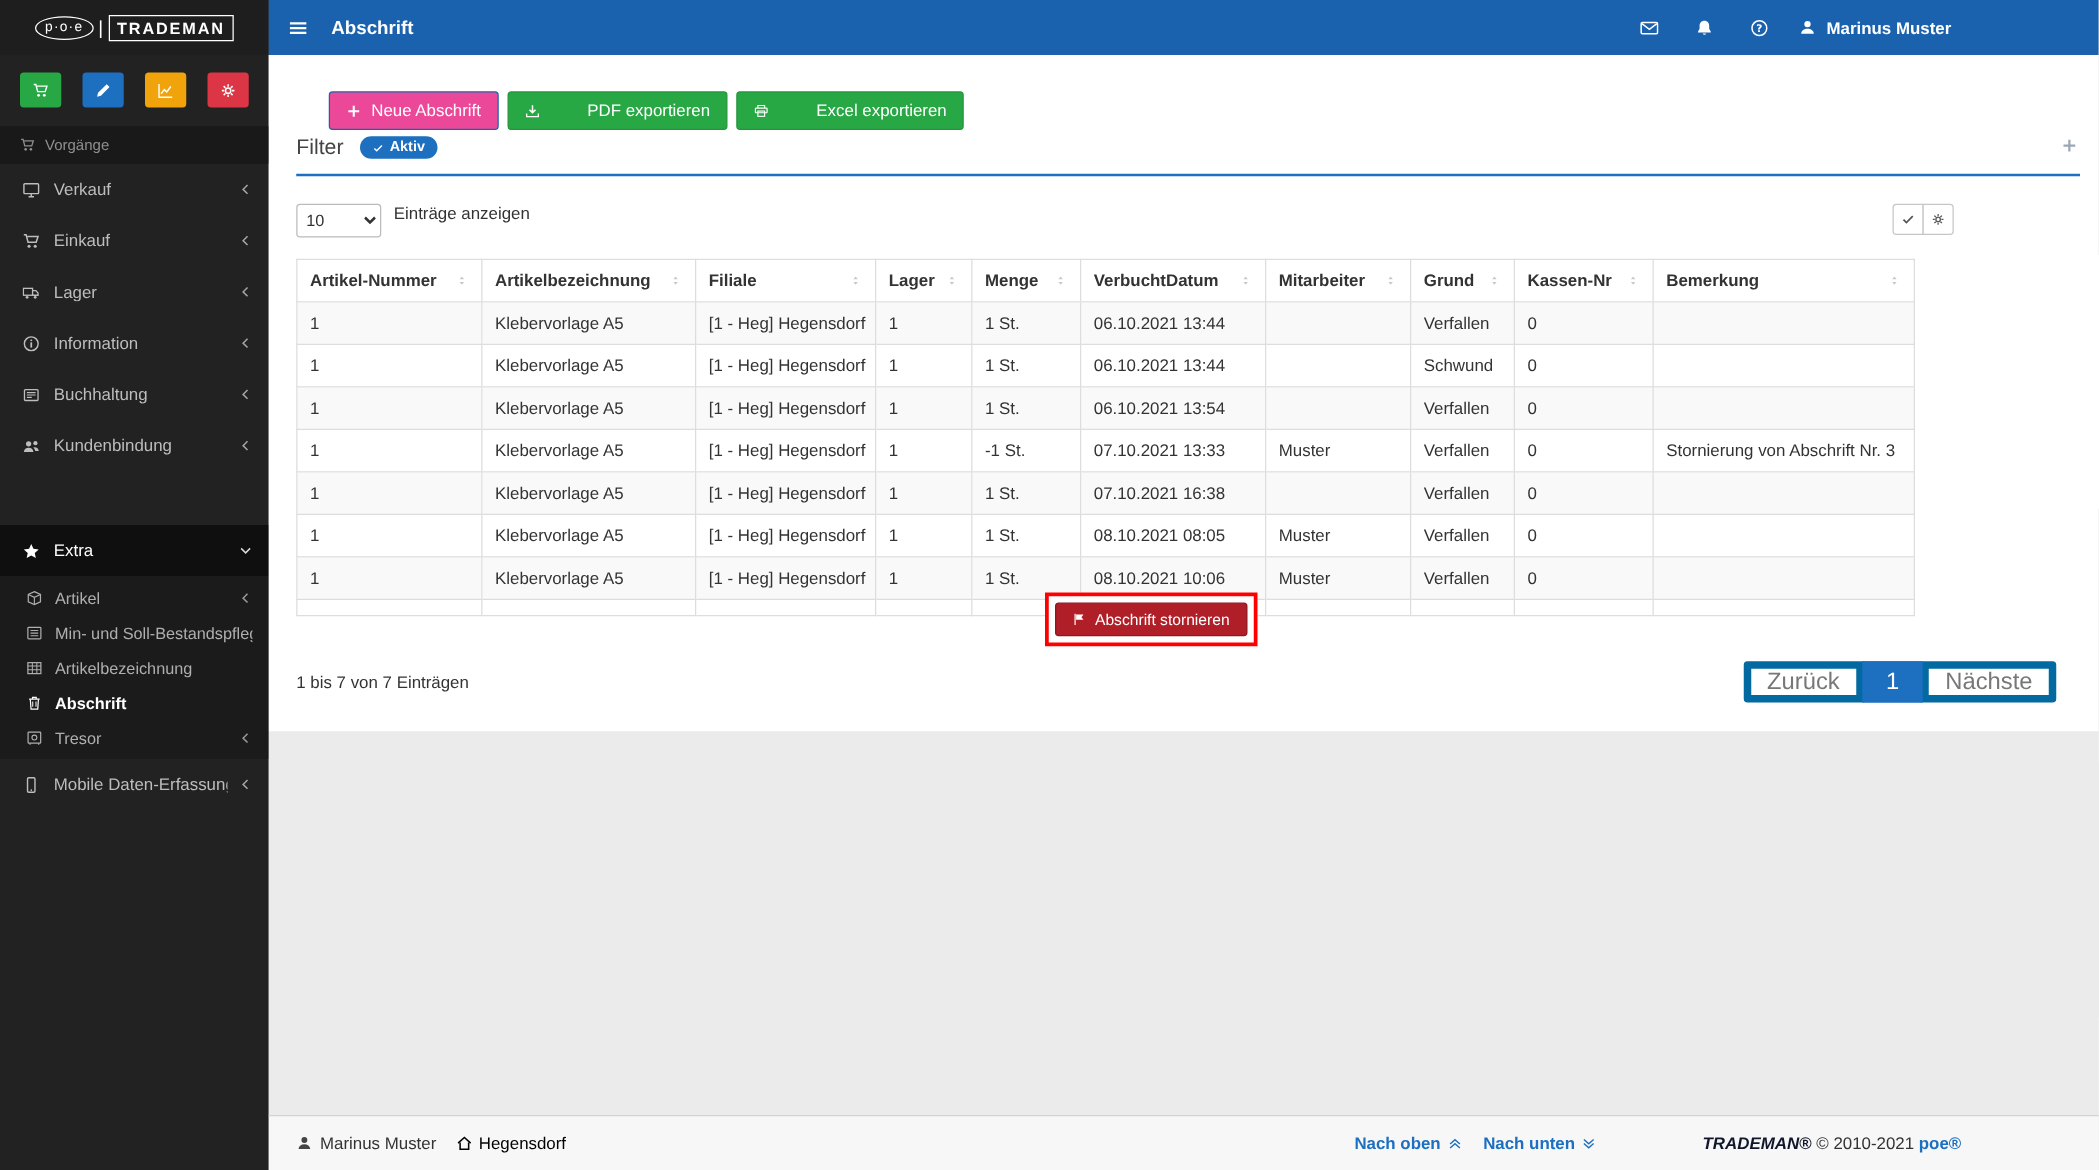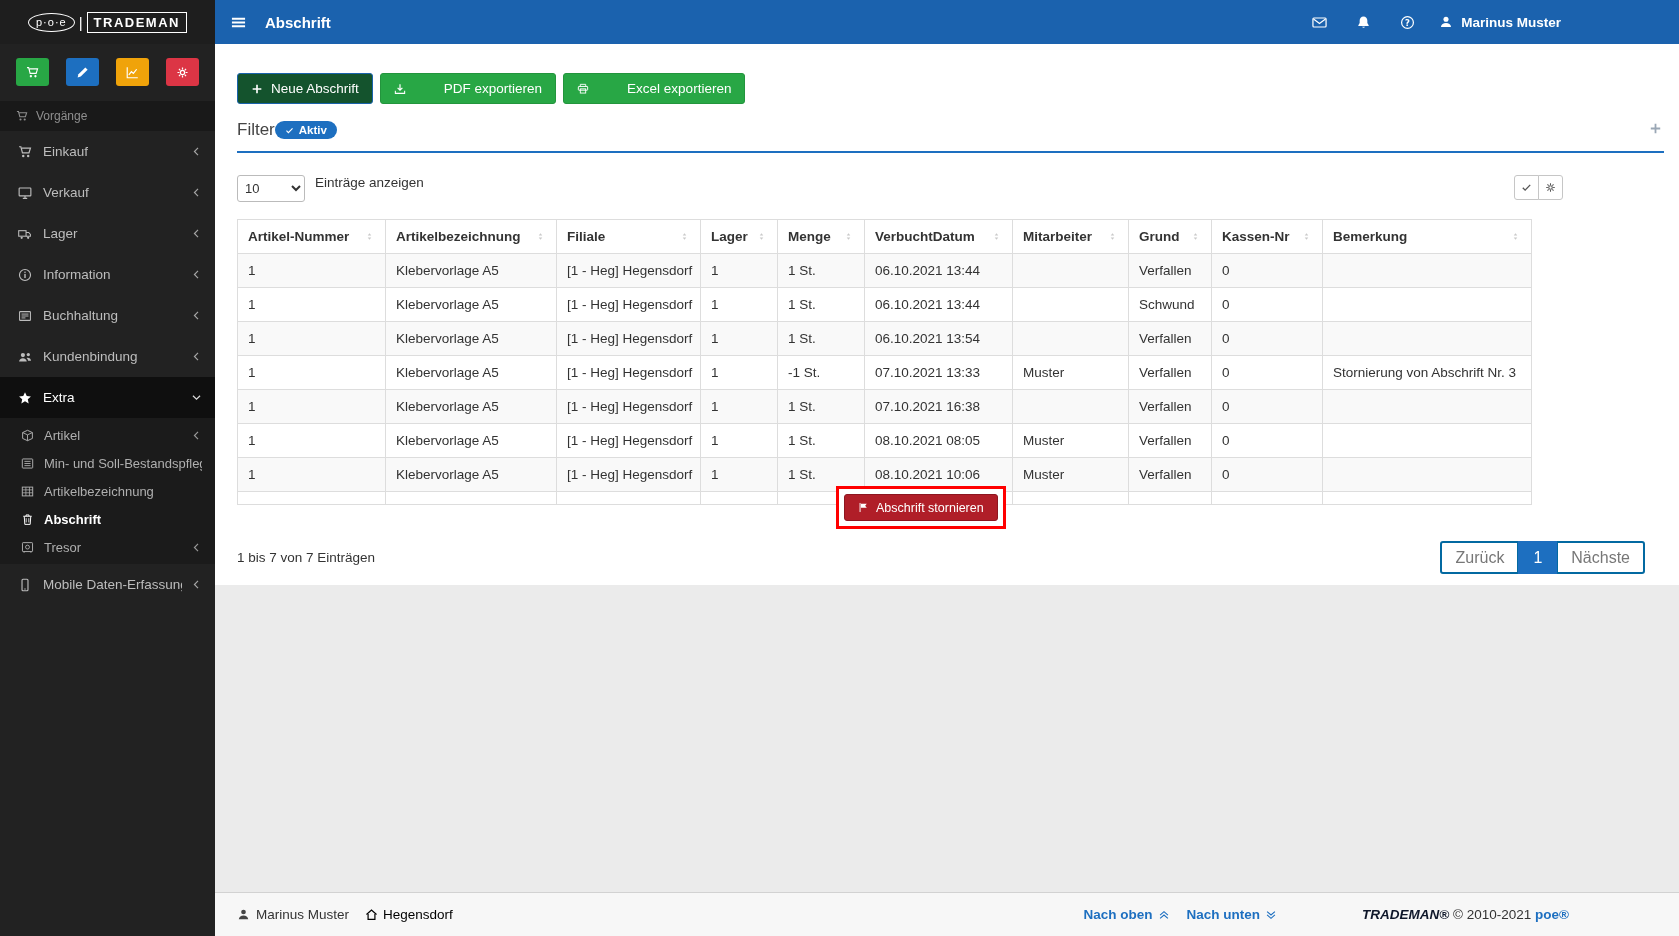--- a/index.html
+++ b/index.html
@@ -15,21 +15,21 @@
   .logo{height:44px;flex:0 0 44px;display:flex;align-items:center;justify-content:center;color:#fff;background:#1e1e1e;gap:4px;cursor:pointer;}
   .logo .poe{border:1px solid #fff;border-radius:50%;padding:2px 7px 3px;font-size:11px;letter-spacing:1px;}
   .logo .sep{font-size:15px;}
   .logo .tm{border:1px solid #fff;padding:2px 6px;font-size:13px;font-weight:bold;letter-spacing:1.5px;}
   .quick-row{display:flex;justify-content:space-between;padding:14px 16px 10px;}
   .quick-btn{width:33px;height:28px;border-radius:3px;color:#fff;display:flex;align-items:center;justify-content:center;font-size:13px;cursor:pointer;}
   .section-header{margin-top:5px;background:#191919;color:#8f8f8f;font-size:12px;height:30px;display:flex;align-items:center;gap:8px;padding:0 16px;}
   .section-header [data-icon]{font-size:12px;}
   .menu{flex:1;overflow:hidden;}
   .menu-item{height:41px;display:flex;align-items:center;gap:9px;padding:0 13px 0 16px;color:#bdbdbd;font-size:13.5px;cursor:pointer;}
-  .menu-item.expanded{background:#0f0f0f;color:#fff;}
+  .menu-item.expanded{background:#0f0f0f;color:#fff;margin-top:43px;}
   .mi-icon{width:18px;flex:0 0 18px;font-size:14px;}
   .mi-label{flex:1;white-space:nowrap;overflow:hidden;}
   .chev{font-size:11px;opacity:.85;}
   .submenu{background:#1b1b1b;padding:3px 0;}
   .sub-item{height:28px;display:flex;align-items:center;gap:8px;padding:0 13px 0 18px;color:#afafaf;font-size:13px;cursor:pointer;}
   .sub-item .mi-icon{font-size:13px;}
   .sub-item.active{color:#fff;font-weight:bold;}
 
   
   .main{flex:1;display:flex;flex-direction:column;min-width:0;}
@@ -40,24 +40,24 @@
   .topbar-icon{width:44px;height:44px;display:flex;align-items:center;justify-content:center;font-size:15px;cursor:pointer;}
   .topbar-user{display:flex;align-items:center;gap:8px;height:44px;padding:0 10px;font-size:13.5px;font-weight:bold;cursor:pointer;}
   .topbar-user [data-icon]{font-size:14px;}
 
   .content{flex:1;background:#ebebeb;overflow:hidden;}
   .panel{background:#fff;height:541px;padding:15px 15px 0 22px;}
 
   .toolbar{display:flex;gap:7px;margin-top:14px;}
   .btn{display:inline-flex;align-items:center;gap:8px;height:31px;padding:0 13px;border-radius:3px;border:1px solid transparent;color:#fff;font-size:13.5px;font-family:inherit;cursor:pointer;}
   .btn .bic{font-size:12px;}
-  .btn-blue{background:#14532d;border-color:#1a63ac;}
+  .btn-blue{background:#ec4899;border-color:#1a63ac;margin-left:26px;}
   .btn-green{background:#28a745;border-color:#23953d;gap:38px;}
 
-  .filter-bar{margin-top:16px;display:flex;align-items:center;padding-bottom:11px;border-bottom:2px solid #1d6fc0;}
+  .filter-bar{margin-top:4px;display:flex;align-items:center;gap:13px;padding-bottom:11px;border-bottom:2px solid #1d6fc0;}
   .filter-title{font-size:17px;color:#444;}
   .badge-active{display:inline-flex;align-items:center;gap:5px;background:#1d6fc0;color:#fff;font-size:11.5px;font-weight:bold;border-radius:10px;padding:3px 10px;cursor:pointer;}
   .badge-active [data-icon]{font-size:9px;}
   .filter-plus{margin-left:auto;color:#9aa7b5;font-size:13px;cursor:pointer;padding-right:2px;}
 
   .table-controls{margin-top:22px;display:flex;align-items:flex-start;}
   .page-size{width:68px;height:27px;border:1px solid #bbb;border-radius:3px;background:#fff;font-family:inherit;font-size:13px;color:#333;padding:0 3px;}
   .entries-label{margin-left:10px;}
   .controls-right{margin-left:auto;margin-right:101px;display:flex;}
   .ctrl-btn{width:25px;height:25px;border:1px solid #c6c6c6;background:#fff;color:#555;display:flex;align-items:center;justify-content:center;font-size:11px;cursor:pointer;}
@@ -71,21 +71,21 @@
   .data-table tbody tr:nth-child(odd){background:#f9f9f9;}
   .data-table tr.spacer-row td{padding:3px 10px;height:13px;background:#fff;}
 
   .storno-wrap{position:relative;width:1294px;height:34px;}
   .storno-annotation{position:absolute;left:599px;top:-19px;background:#fff;border:3px solid #ff0000;padding:5px;}
   .btn-storno{display:inline-flex;align-items:center;gap:7px;background:#b01e28;border:1px solid #8e1620;color:#fff;font-size:12.5px;height:27px;padding:0 13px;border-radius:3px;font-family:inherit;cursor:pointer;}
   .btn-storno [data-icon]{font-size:11px;}
 
   .summary-row{display:flex;align-items:center;margin-top:2px;}
   .pagination{margin-left:auto;margin-right:19px;display:flex;}
-  .page-btn{height:33px;padding:0 13px;border:2px solid #0369a1;background:#fff;color:#777;font-size:16px;font-family:inherit;cursor:pointer;}
+  .page-btn{height:33px;padding:0 13px;border:6px solid #0369a1;background:#fff;color:#777;font-size:19px;font-family:inherit;cursor:pointer;}
   .page-btn.prev{border-radius:3px 0 0 3px;}
   .page-btn.current{background:#1d6fc0;border-color:#1d6fc0;color:#fff;margin:0 -1px;position:relative;}
   .page-btn.next{border-radius:0 3px 3px 0;}
 
   .footer{height:44px;flex:0 0 44px;background:#f7f7f7;border-top:1px solid #d2d2d2;display:flex;align-items:center;padding:0 110px 0 22px;gap:16px;font-size:13.5px;color:#333;}
   .footer-user{display:flex;align-items:center;gap:6px;}
   .footer-user [data-icon]{font-size:13px;color:#444;}
   .footer-loc{display:flex;align-items:center;gap:5px;color:#000000;cursor:pointer;text-decoration:none;}
   .footer-loc [data-icon]{font-size:13px;}
   .footer-right{margin-left:auto;display:flex;align-items:flex-start;gap:17px;}
@@ -145,42 +145,42 @@
           <svg class="ic" viewBox="0 0 16 16">
             <path d="M1.2 2h2.1l1.8 7h7.4l1.7-5.4H4.5" fill="none" stroke="currentColor" stroke-width="1.4"></path>
             <circle cx="6" cy="12.6" r="1.4" fill="currentColor"></circle>
             <circle cx="11.6" cy="12.6" r="1.4" fill="currentColor"></circle>
           </svg>
         </span>
       <span>Vorgänge</span>
     </div>
     <nav class="menu" id="sidebar-menu">
         <div class="menu-item">
+          <span class="mi-icon" data-icon="desktop-icon">
+            <svg class="ic" viewBox="0 0 16 16">
+              <rect x="1.3" y="2.3" width="13.4" height="9" rx="0.8" fill="none" stroke="currentColor" stroke-width="1.3"></rect>
+              <path d="M5.5 14.2h5M8 11.3v2.9" stroke="currentColor" stroke-width="1.3" fill="none"></path>
+            </svg>
+          </span>
+          <span class="mi-label">Verkauf</span>
+          <span class="chev" data-icon="chevron-left-icon">
+            <svg class="ic" viewBox="0 0 16 16">
+              <path d="M10.2 2.8 5 8l5.2 5.2" fill="none" stroke="currentColor" stroke-width="1.7"></path>
+            </svg>
+          </span>
+        </div>
+        <div class="menu-item">
           <span class="mi-icon" data-icon="cart-icon">
             <svg class="ic" viewBox="0 0 16 16">
               <path d="M1.2 2h2.1l1.8 7h7.4l1.7-5.4H4.5" fill="none" stroke="currentColor" stroke-width="1.4"></path>
               <circle cx="6" cy="12.6" r="1.4" fill="currentColor"></circle>
               <circle cx="11.6" cy="12.6" r="1.4" fill="currentColor"></circle>
             </svg>
           </span>
           <span class="mi-label">Einkauf</span>
-          <span class="chev" data-icon="chevron-left-icon">
-            <svg class="ic" viewBox="0 0 16 16">
-              <path d="M10.2 2.8 5 8l5.2 5.2" fill="none" stroke="currentColor" stroke-width="1.7"></path>
-            </svg>
-          </span>
-        </div>
-        <div class="menu-item">
-          <span class="mi-icon" data-icon="desktop-icon">
-            <svg class="ic" viewBox="0 0 16 16">
-              <rect x="1.3" y="2.3" width="13.4" height="9" rx="0.8" fill="none" stroke="currentColor" stroke-width="1.3"></rect>
-              <path d="M5.5 14.2h5M8 11.3v2.9" stroke="currentColor" stroke-width="1.3" fill="none"></path>
-            </svg>
-          </span>
-          <span class="mi-label">Verkauf</span>
           <span class="chev" data-icon="chevron-left-icon">
             <svg class="ic" viewBox="0 0 16 16">
               <path d="M10.2 2.8 5 8l5.2 5.2" fill="none" stroke="currentColor" stroke-width="1.7"></path>
             </svg>
           </span>
         </div>
         <div class="menu-item">
           <span class="mi-icon" data-icon="truck-icon">
             <svg class="ic" viewBox="0 0 16 16">
               <rect x="0.8" y="4.2" width="8.4" height="6.3" fill="none" stroke="currentColor" stroke-width="1.2"></rect>

